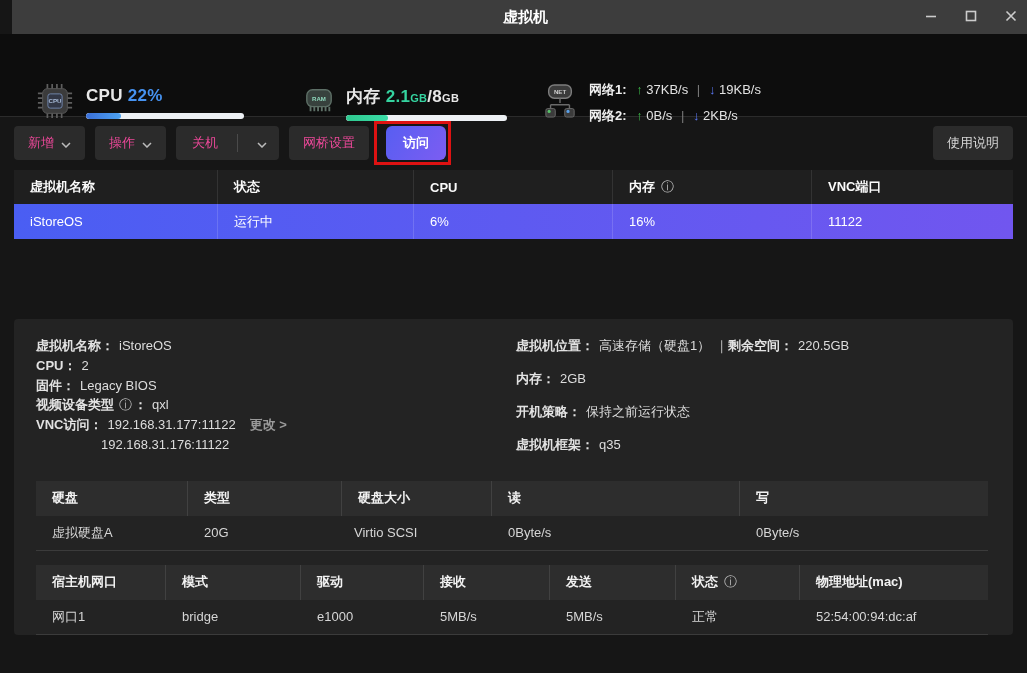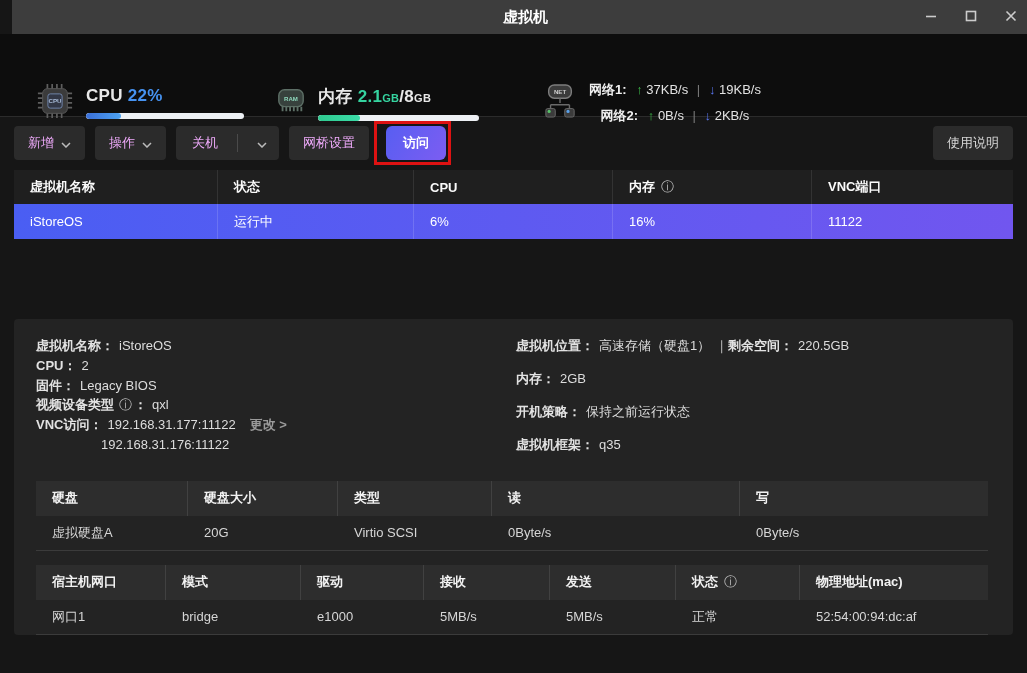--- a/index.html
+++ b/index.html
@@ -11,41 +11,41 @@
   .titlebar { position:absolute; top:0; left:12px; width:100%; height:34px; background:#3d3d3d;
               display:flex; align-items:center; justify-content:center; }
   .titlebar .title { color:#ffffff; font-size:15px; font-weight:bold; }
   .win-controls { position:absolute; right:8px; top:0; height:34px; display:flex; align-items:center; }
   .win-btn { width:40px; height:34px; display:flex; align-items:center; justify-content:center; cursor:default; }
 
   
   .stats { position:absolute; top:34px; left:0; width:100%; height:83px; background:#0d0d0d;
            border-bottom:1px solid #2b2b2b; }
   .stat-group { position:absolute; top:0; height:65px; display:flex; align-items:center; gap:12px;margin-top:36px; }
-  .stat-cpu { left:36px; } .stat-mem { left:276px; } .stat-net { left:543px; }
+  .stat-cpu { left:36px; } .stat-mem { left:304px; } .stat-net { left:543px; }
   .stat-col { display:flex; flex-direction:column; gap:7px; }
   .stat-line { font-size:17px; font-weight:bold; color:#e8e8e8; letter-spacing:.3px; white-space:nowrap; }
   .v-blue { color:#4692f0; }
   .v-green { color:#35d4a0; }
   .unit { font-size:11px; }
   .bar { width:158px; height:6px; border-radius:3px; background:#edf0f4; overflow:hidden; }
   .bar.mem { width:161px; }
   .bar-fill { height:100%; border-radius:3px; }
   .fill-cpu { background:linear-gradient(90deg,#3a6fd8,#4da3f2); }
   .fill-mem { background:linear-gradient(90deg,#2fc98f,#3bdca8); }
-  .net-lines { display:flex; flex-direction:column; gap:8px;text-align:center; }
+  .net-lines { display:flex; flex-direction:column; gap:8px; }
   .net-line { font-size:13px; color:#e2e2e2; white-space:nowrap; }
   .net-line .lbl { font-weight:bold; color:#f0f0f0; margin-right:6px; }
   .arrow-up { color:#3dbc4a; font-weight:bold; }
   .arrow-down { color:#5b78f5; font-weight:bold; }
   .pipe { color:#7a7a7a; margin:0 5px; }
 
   
   .toolbar { position:absolute; top:126px; left:14px; width:999px; display:flex; gap:10px; align-items:center; }
-  .btn { height:34px; background:#2b2b2b; border:none; border-radius:4px; color:#f0abfc;
+  .btn { height:34px; background:#2b2b2b; border:none; border-radius:4px; color:#ec4899;
          font-size:13px; font-family:inherit; display:flex; align-items:center; padding:0 14px; gap:7px; cursor:pointer; }
   .btn-split { padding:0; }
   .btn-split .split-label { padding:0 12px 0 16px; }
   .btn-split .split-divider { width:1px; height:18px; background:#4a4a4a; }
   .btn-split .split-caret { padding:0 12px; height:34px; display:flex; align-items:center; }
   .access-wrap { position:relative;padding-left:7px; }
   .btn-access { background:linear-gradient(120deg,#585ef2,#7c5df2); color:#ffffff; font-weight:bold; border-radius:6px; padding:0 17px; }
   .red-box { position:absolute; top:-5px; left:-5px; right:-5px; bottom:-5px; border:3px solid #de1212; pointer-events:none; }
   .btn-help { margin-left:auto; color:#d8d8d8; }
 
@@ -311,22 +311,22 @@
         <div class="drow">
           <span class="dlabel">虚拟机框架：</span>
           <span class="dval">q35</span>
         </div>
       </div>
     </div>
 
     <div class="inner-table disk-table">
       <div class="it-head">
         <div class="cell dk1">硬盘</div>
+        <div class="cell dk3">类型</div>
         <div class="cell dk2">硬盘大小</div>
-        <div class="cell dk3">类型</div>
         <div class="cell dk4">读</div>
         <div class="cell dk5">写</div>
       </div>
       <div class="it-row">
         <div class="cell dk1">虚拟硬盘A</div>
         <div class="cell dk2">20G</div>
         <div class="cell dk3">Virtio SCSI</div>
         <div class="cell dk4">0Byte/s</div>
         <div class="cell dk5">0Byte/s</div>
       </div>

